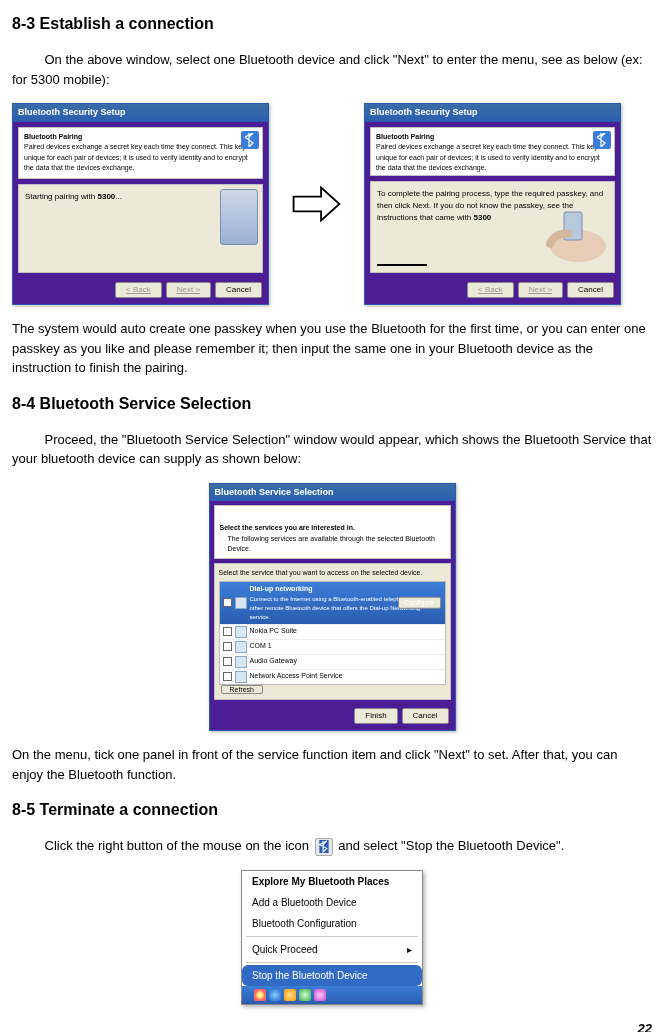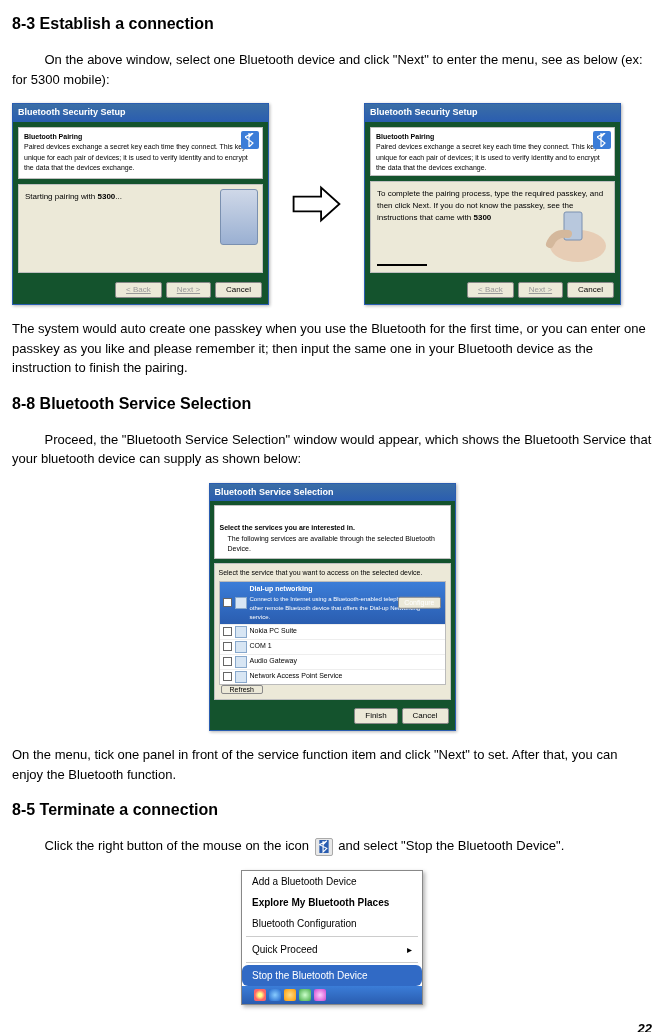--- a/index.html
+++ b/index.html
@@ -24,21 +24,21 @@
     }
     .figrow {
       display: flex;
       align-items: center;
       justify-content: flex-start;
       gap: 20px;
       margin: 6px 0;
     }
     .win {
       border: 1px solid #2a5db0;
-      background: #14532d;
+      background: #4c1d95;
       display: flex;
       flex-direction: column;
       font-size: 8px;
       box-shadow: 1px 1px 3px rgba(0,0,0,.3);
     }
     .titlebar {
       background: linear-gradient(#3b6ea5, #2a5db0);
       color: #fff;
       font-weight: bold;
       padding: 2px 5px;
@@ -315,21 +315,21 @@
       <span class="btn disabled">&lt; Back</span>
       <span class="btn disabled">Next &gt;</span>
       <span class="btn">Cancel</span>
     </div>
   </div>
 
 </div>
 
 <p>The system would auto create one passkey when you use the Bluetooth for the first time, or you can enter one passkey as you like and please remember it; then input the same one in your Bluetooth device as the instruction to finish the pairing.</p>
 
-<h2 style="margin-top:14px">8-8 Bluetooth Service Selection</h2>
+<h2 style="margin-top:14px">8-4 Bluetooth Service Selection</h2>
 <p><span class="indent" style="display:inline-block">Proceed, the "Bluetooth Service Selection" window would appear, which shows the Bluetooth Service that your bluetooth device can supply as shown below:</span></p>
 
 <div class="center-fig">
   <div class="win svc-win">
     <div class="titlebar">Bluetooth Service Selection</div>
     <div class="svc-head-panel">
       <div class="bt-icon" style="width:14px;height:14px;font-size:10px">
         <svg width="8" height="11" viewBox="0 0 10 14">
             <path d="M4 0 v14 l4-4 -8-6 8-4 -4 4" fill="none" stroke="#fff" stroke-width="1.2"></path>
           </svg>
@@ -390,22 +390,22 @@
           <rect width="10" height="14" fill="#2a5db0"></rect>
           <path d="M4 1 v12 l4-4 -8-4 8-4 -4 4" fill="none" stroke="#fff" stroke-width="1.2"></path>
         </svg>
     </span>
     <span> and select "Stop the Bluetooth Device".</span>
   </span>
 </p>
 
 <div class="center-fig">
   <div class="menu-fig">
+    <div class="menu-item" style="font-weight:bold">Explore My Bluetooth Places</div>
     <div class="menu-item">Add a Bluetooth Device</div>
-    <div class="menu-item" style="font-weight:bold">Explore My Bluetooth Places</div>
     <div class="menu-item">Bluetooth Configuration</div>
     <div class="menu-sep"></div>
     <div class="menu-item">
       <span>Quick Proceed</span>
       <span style="float:right">▸</span>
     </div>
     <div class="menu-sep"></div>
     <div class="menu-item hover">Stop the Bluetooth Device</div>
     <div class="menu-tray">
       <div class="tray-ic"></div>

